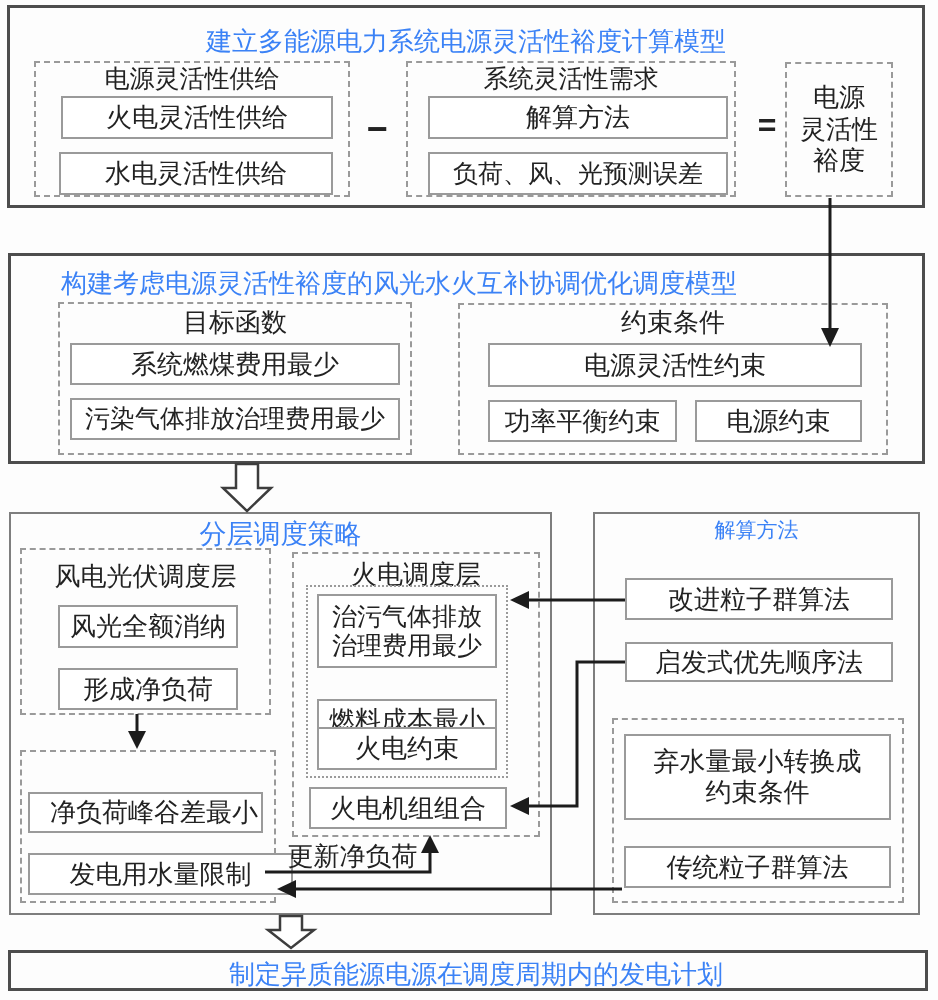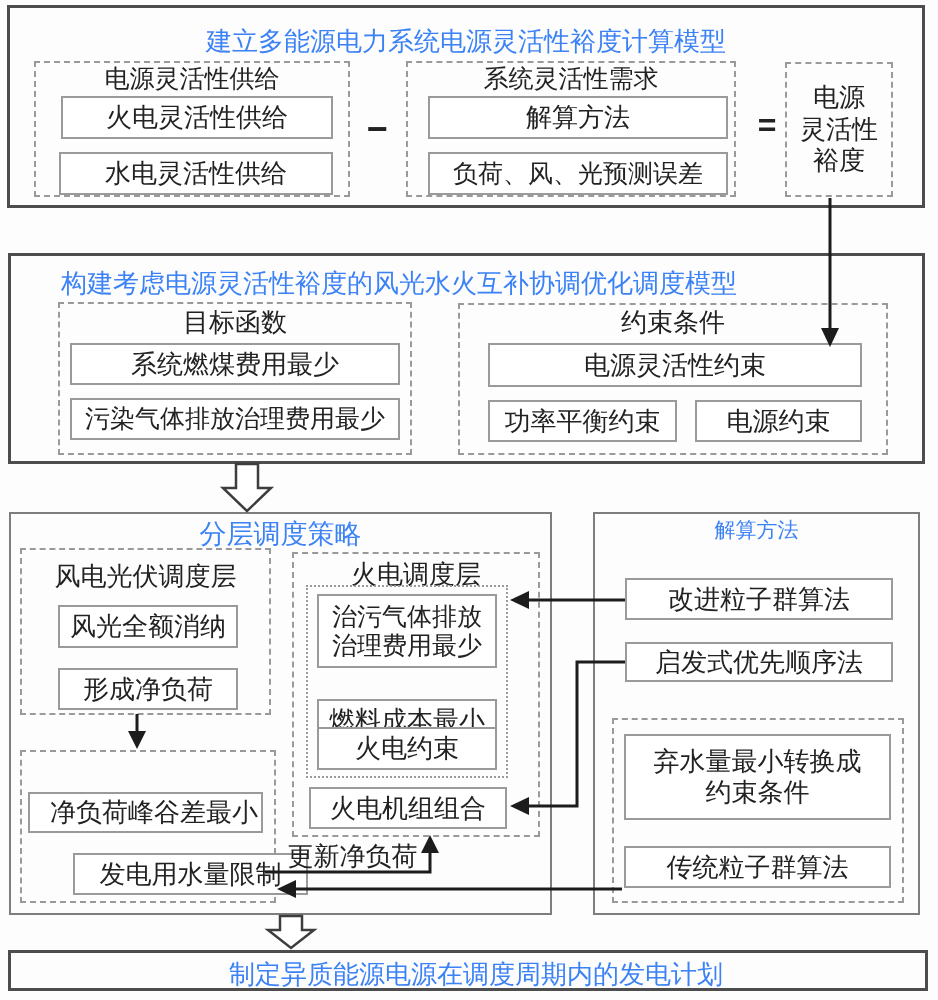--- a/index.html
+++ b/index.html
@@ -84,21 +84,21 @@
   <div class="outer2" style="left:9px; top:512px; width:543px; height:403px;"></div>
   <div class="ttl" style="left:9px; top:516px; width:543px; height:34px; font-size:27px;">分层调度策略</div>
 
   <div class="dashed" style="left:20px; top:548px; width:251px; height:167px;"></div>
   <div class="hdr" style="left:20px; top:560px; width:251px; height:32px;">风电光伏调度层</div>
   <div class="cell" style="left:58px; top:668px; width:180px; height:42px;">形成净负荷</div>
   <div class="cell" style="left:58px; top:605px; width:180px; height:43px;">风光全额消纳</div>
 
   <div class="dashed" style="left:20px; top:750px; width:256px; height:153px;"></div>
   <div class="cell" style="left:28px; top:792px; width:235px; height:41px;padding-left:17px;">净负荷峰谷差最小</div>
-  <div class="cell" style="left:28px; top:853px; width:235px; height:42px;margin-left:45px;">发电用水量限制</div>
+  <div class="cell" style="left:28px; top:853px; width:265px; height:42px;">发电用水量限制</div>
 
   <div class="dashed" style="left:292px; top:552px; width:248px; height:285px;"></div>
   <div class="hdr" style="left:292px; top:558px; width:248px; height:32px;">火电调度层</div>
   <div class="dotted" style="left:306px; top:585px; width:202px; height:193px;"></div>
   <div class="cell" style="left:317px; top:594px; width:180px; height:74px; font-size:25px;">治污气体排放
 治理费用最少</div>
   <div class="cell" style="left:317px; top:676px; width:180px; height:43px;margin-top:23px;">燃料成本最小</div>
   <div class="cell" style="left:317px; top:727px; width:180px; height:43px;">火电约束</div>
   <div class="cell" style="left:309px; top:787px; width:198px; height:42px;">火电机组组合</div>
 

